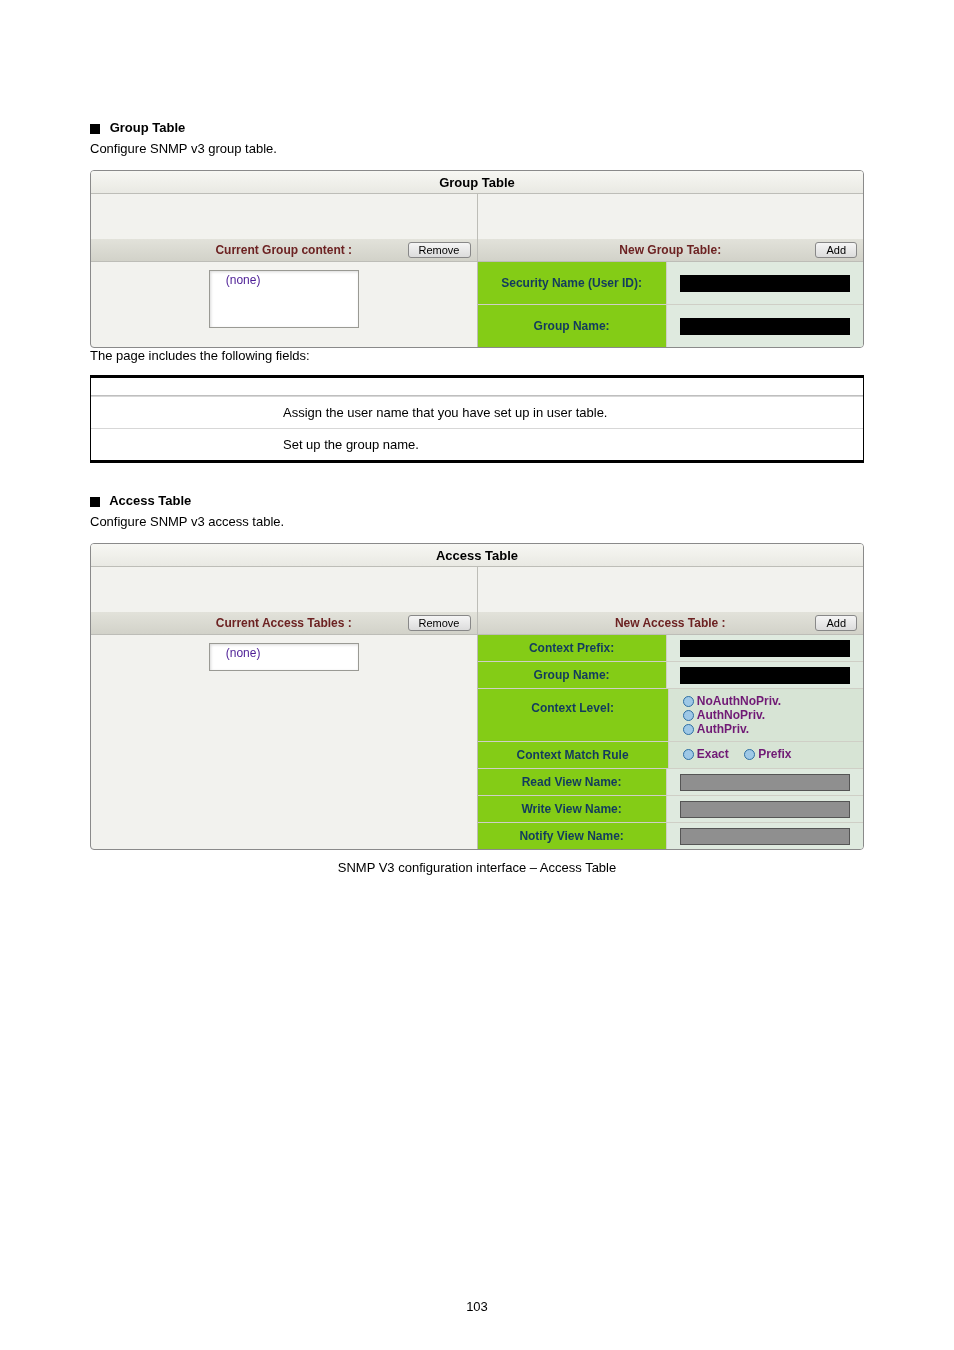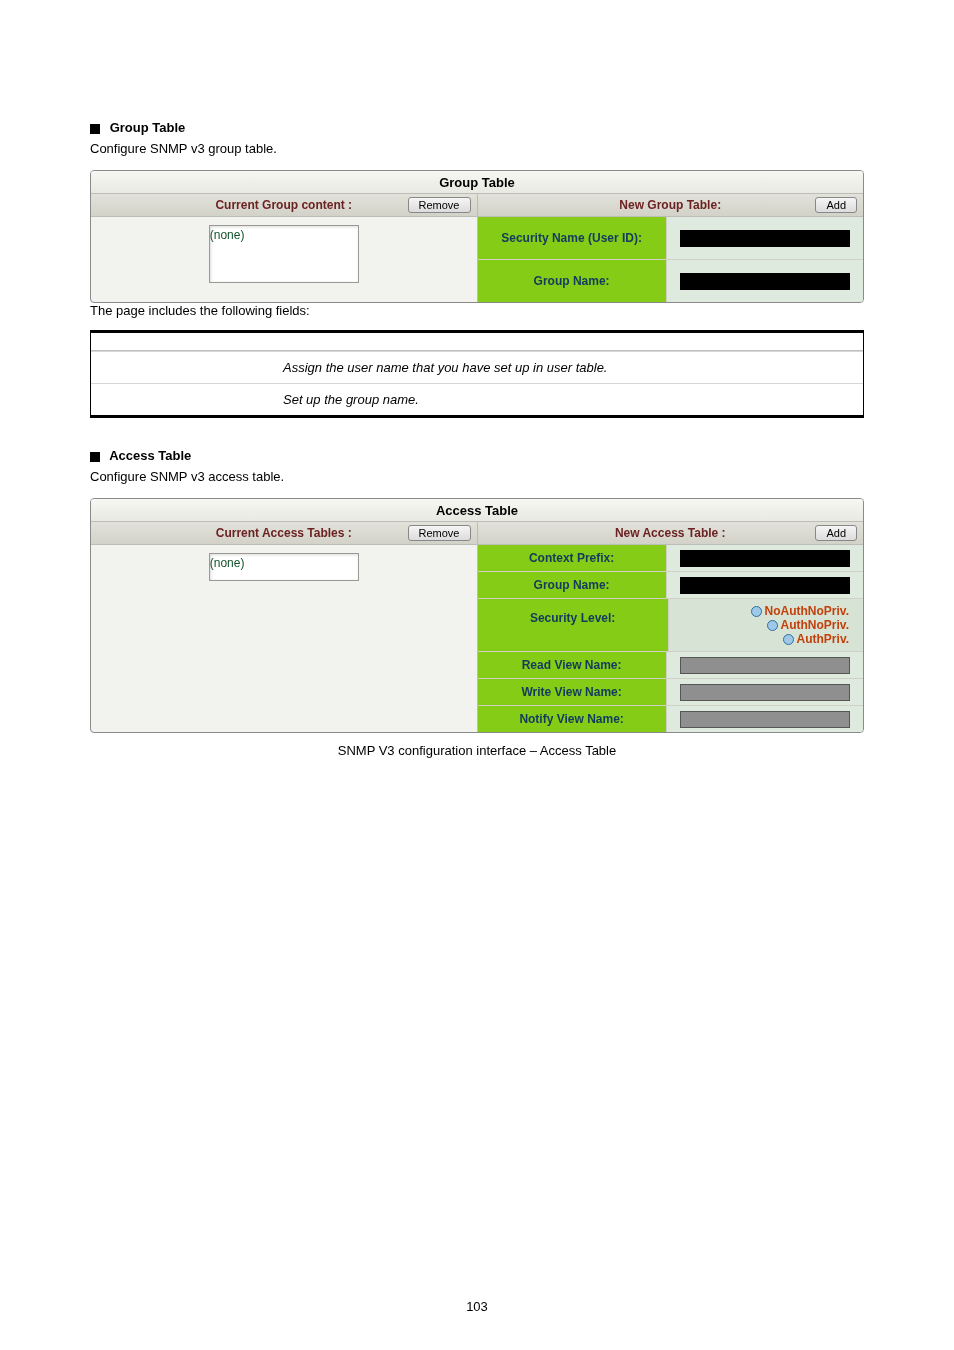--- a/index.html
+++ b/index.html
@@ -18,46 +18,46 @@
   .section-heading { font-weight:bold; font-size:13px; margin-bottom:6px; }
   .intro { margin: 4px 0 14px 0; }
 
   
   .panel { border:1px solid #8a8a8a; border-radius:4px; background:#f2f2ee; overflow:hidden; }
   .panel-title { text-align:center; font-weight:bold; padding:4px 0 3px 0; background:linear-gradient(#f7f7f3,#e9e9e3); border-bottom:1px solid #bdbdb7; }
   .two-col { display:flex; }
   .colL, .colR { flex:1; }
   .colL { border-right:1px solid #bdbdb7; }
 
-  .subhead { background:linear-gradient(#e2e2da,#d2d2c9); color:#6c2222; font-weight:bold; font-size:12px; padding:4px 8px; border-bottom:1px solid #bdbdb7; position:relative; text-align:center; }
+  .subhead { background:linear-gradient(#e2e2da,#d2d2c9); color:#6c2222; font-weight:bold; font-size:12px; padding:4px 8px; border-bottom:1px solid #bdbdb7; position:relative; text-align:center;margin-top:45px; }
   .btn { font-family:inherit; font-size:11px; background:linear-gradient(#f5f5f5,#dcdcdc); border:1px solid #888; border-radius:3px; padding:1px 10px; cursor:pointer; }
   .btn-remove { position:absolute; right:6px; top:3px; }
   .btn-add { position:absolute; right:6px; top:3px; }
-  .listbox { margin:8px auto 10px auto; width:150px; height:58px; background:#fff; border:1px solid #9a9a94; box-shadow:inset 1px 1px 3px rgba(0,0,0,0.15); font-size:12px; color:#14532d; padding:2px 0; overflow:auto; }
+  .listbox { margin:8px auto 10px auto; width:150px; height:58px; background:#fff; border:1px solid #9a9a94; box-shadow:inset 1px 1px 3px rgba(0,0,0,0.15); font-size:12px; color:#4c1d95; padding:2px 16px; overflow:auto; }
   .listbox.tall { height:28px; }
 
   .form-rows { }
   .form-row { display:flex; border-top:1px solid #cfcfc6; }
   .form-row:first-child { border-top:none; }
   .cell-label { flex:1; background:#84cc16; color:#123b5e; font-weight:bold; text-align:center; padding:14px 6px; font-size:12px; border-right:1px solid #cfcfc6; }
   .cell-label.short { padding:6px 6px; }
   .cell-input { flex:1; background:#dfeadf; padding:8px 10px; display:flex; align-items:center; justify-content:center; }
   .cell-input.short { padding:3px 10px; }
   .txt { width:170px; height:17px; background:#000; border:1px solid #000; }
   .txt.gray { background:#8f8f8f; border:1px solid #555; }
 
-  .radio-area { flex:1; background:#d7e4d5; padding:5px 8px; text-align:right; color:#c2410c; font-weight:bold; font-size:12px; }
+  .radio-area { flex:1; background:#d7e4d5; padding:5px 8px; text-align:left; color:#701a75; font-weight:bold; font-size:12px; }
   .radio-area .r { display:inline-block; margin:0 6px; white-space:nowrap; }
   .rbtn { display:inline-block; width:11px; height:11px; border:1px solid #2f6fa3; border-radius:50%; background:#9ec8e6; vertical-align:middle; margin-right:3px; }
 
   .caption { text-align:center; font-size:13px; margin:10px 0 24px 0; }
   .fields-intro { margin:0 0 10px 0; }
 
   
-  .ftable { border:1px solid #000; border-top:3px solid #000; border-bottom:3px solid #000; margin:12px 0 30px 0; width:100%;font-style:italic; }
+  .ftable { border:1px solid #000; border-top:3px solid #000; border-bottom:3px solid #000; margin:12px 0 30px 0; width:100%; }
   .ftable .fhead { height:18px; background:#fff; border-bottom:1px solid #bfbfbf; }
   .ftable .frow { display:flex; border-top:1px solid #d7d7d7; }
   .ftable .flabel { width:180px; padding:8px 12px; font-weight:bold; color:#fff; }
   .ftable .fdesc { flex:1; padding:8px 12px; }
 
   .page-num { position:absolute; left:0; right:0; bottom:36px; text-align:center; font-size:13px; }
 </style>
 </head>
 <body>
 
@@ -149,28 +149,35 @@
                 <div class="txt"></div>
               </div>
           </div>
           <div class="form-row">
             <div class="cell-label short">Group Name:</div>
             <div class="cell-input short">
                 <div class="txt"></div>
               </div>
           </div>
           <div class="form-row">
-            <div class="cell-label" style="padding:12px 6px">Security Level:</div>
+            <div class="cell-label" style="padding:12px 6px">Context Level:</div>
             <div class="radio-area">
               <span class="r"><span class="rbtn"></span><span>NoAuthNoPriv.</span></span>
               <span class="r"><span class="rbtn"></span><span>AuthNoPriv.</span></span><br>
               <span class="r"><span class="rbtn"></span><span>AuthPriv.</span></span>
             </div>
           </div>
           <div class="form-row">
+            <div class="cell-label short">Context Match Rule</div>
+            <div class="radio-area" style="padding:5px 8px">
+              <span class="r"><span class="rbtn"></span><span>Exact</span></span>
+              <span class="r"><span class="rbtn"></span><span>Prefix</span></span>
+            </div>
+          </div>
+          <div class="form-row">
             <div class="cell-label short">Read View Name:</div>
             <div class="cell-input short">
                 <div class="txt gray"></div>
               </div>
           </div>
           <div class="form-row">
             <div class="cell-label short">Write View Name:</div>
             <div class="cell-input short">
                 <div class="txt gray"></div>
               </div>

